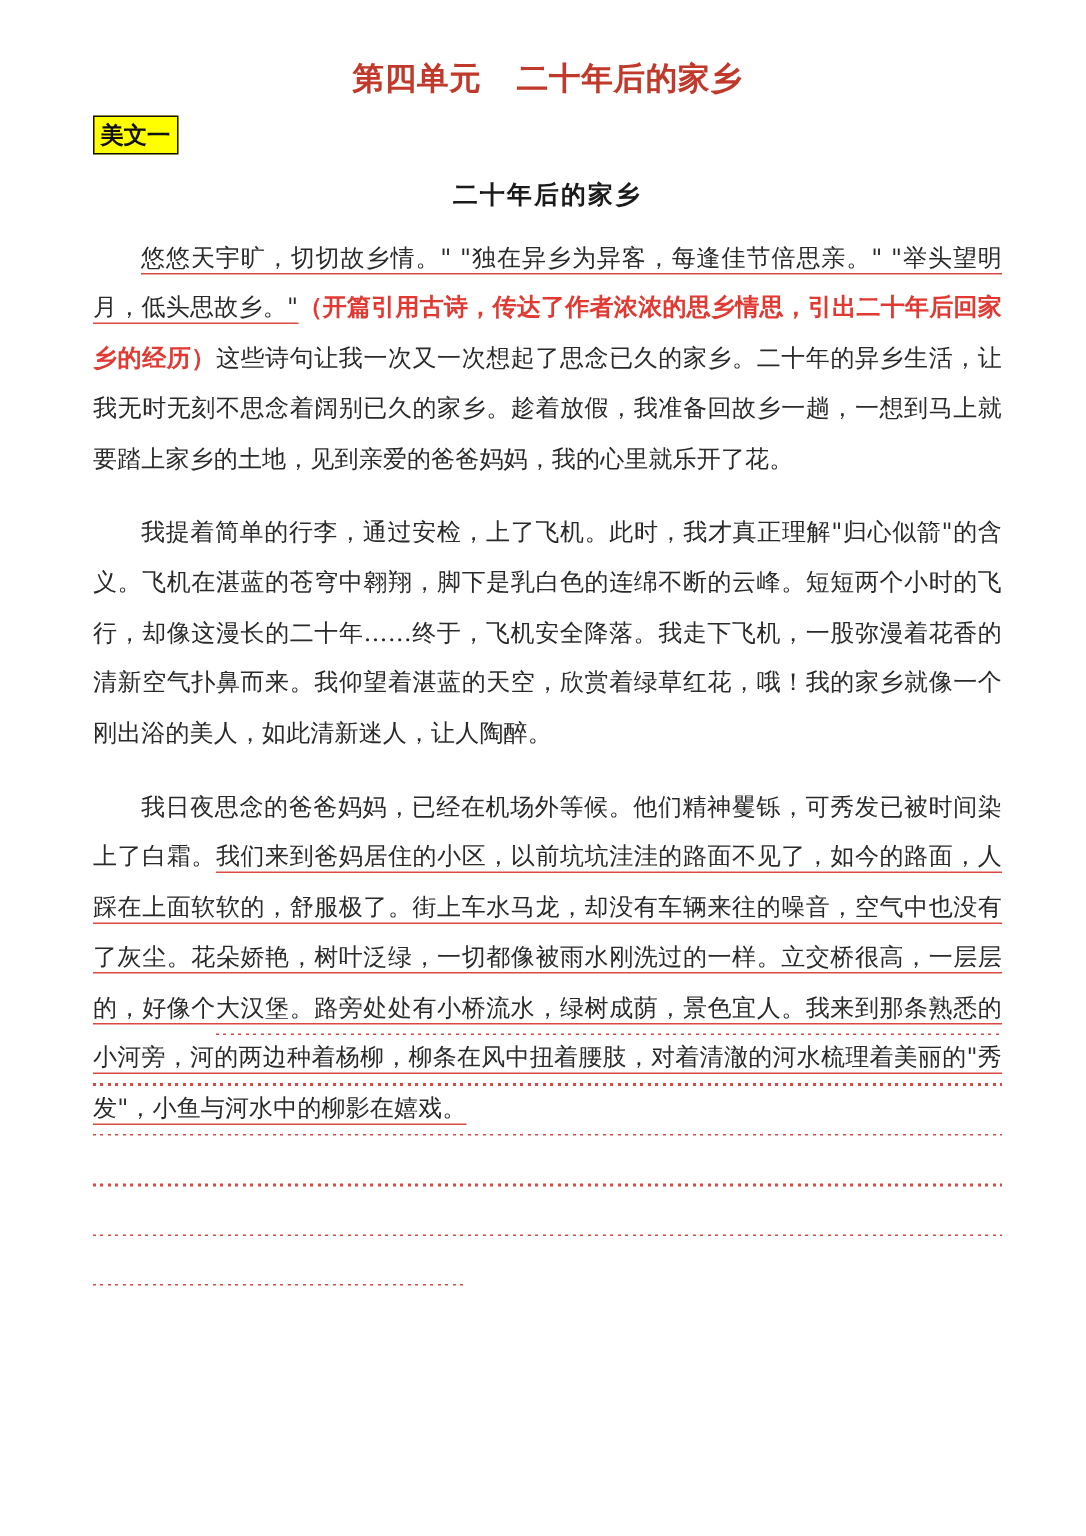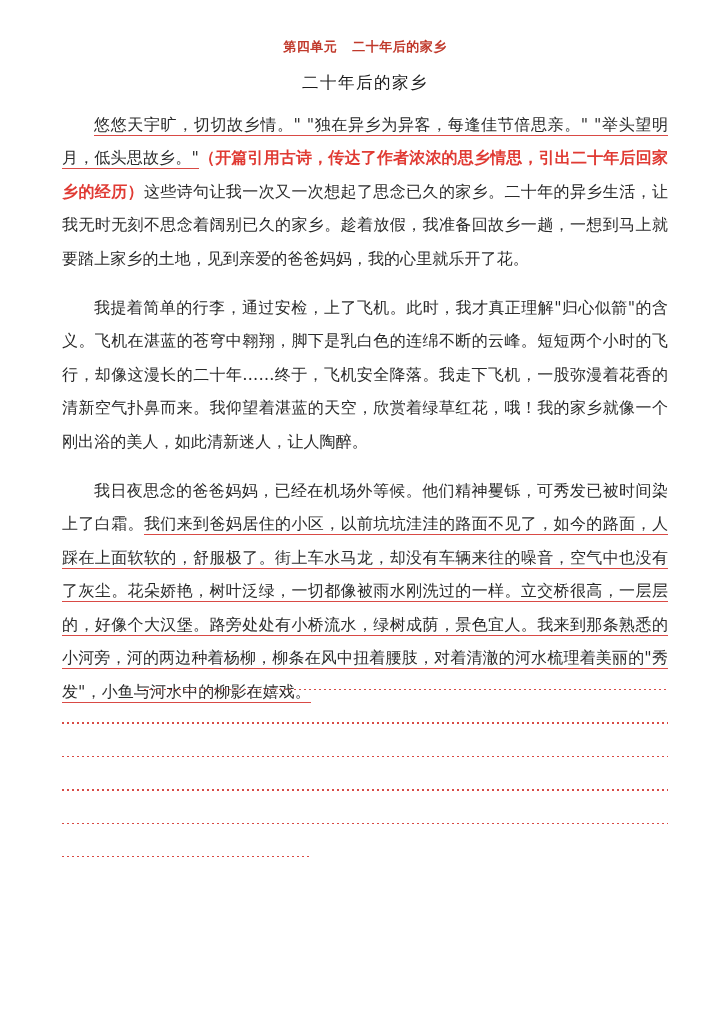--- a/index.html
+++ b/index.html
@@ -24,21 +24,21 @@
     left: 62px;
     top: 0;
     width: 606px;
   }
 
   
   .unit-title {
     text-align: center;
     color: #c0392b;
     font-weight: bold;
-    font-size: 13px;
+    font-size: 21px;
     letter-spacing: 0.5px;
     margin-top: 38px;
     margin-bottom: 10px;
     font-family: "DejaVu Sans", sans-serif;
     white-space: pre;
   }
 
   
   .intro {
     color: #1b1b1b;
@@ -66,21 +66,21 @@
     font-size: 15.5px;
     line-height: 20px;
     padding: 2px 4px 2px 4px;
     font-family: "DejaVu Sans", sans-serif;
   }
 
   
   .essay-title {
     text-align: center;
     color: #1b1b1b;
-    font-weight: normal;
+    font-weight: bold;
     font-size: 16.5px;
     letter-spacing: 1.5px;
     margin-top: 16px;
     margin-bottom: 14px;
     font-family: "DejaVu Sans", sans-serif;
   }
 
   
   .body-text {
     color: #2a2a2a;
@@ -114,20 +114,23 @@
 </style>
 </head>
 <body>
 
 <div class="page">
   <div class="content">
 
     <div class="unit-title">第四单元   二十年后的家乡</div>
 
 
+    <div class="tag-row">
+      <span class="tag-box">美文一</span>
+    </div>
 
     <div class="essay-title">二十年后的家乡</div>
 
     <div class="body-text">
 
       <p>
         <span class="u-red">悠悠天宇旷，切切故乡情。" "独在异乡为异客，每逢佳节倍思亲。" "举头望明月，低头思故乡。"</span><span class="red-note">（开篇引用古诗，传达了作者浓浓的思乡情思，引出二十年后回家乡的经历）</span><span>这些诗句让我一次又一次想起了思念已久的家乡。二十年的异乡生活，让我无时无刻不思念着阔别已久的家乡。趁着放假，我准备回故乡一趟，一想到马上就要踏上家乡的土地，见到亲爱的爸爸妈妈，我的心里就乐开了花。</span>
       </p>
 
       <div class="p-gap"></div>

